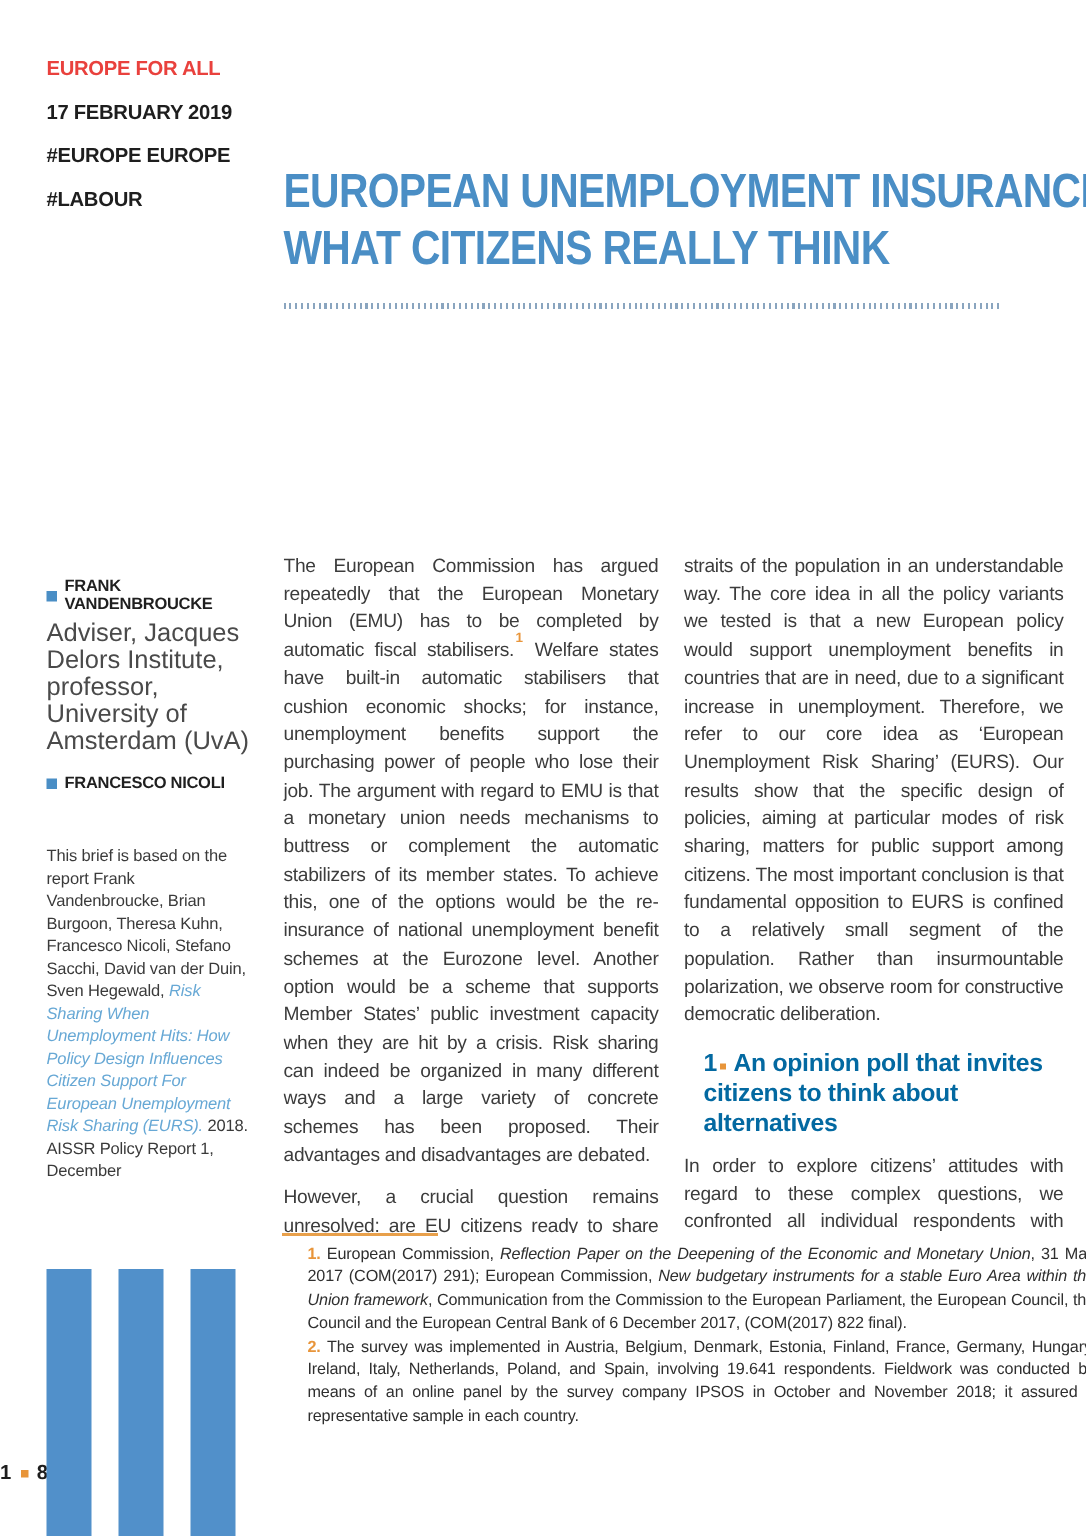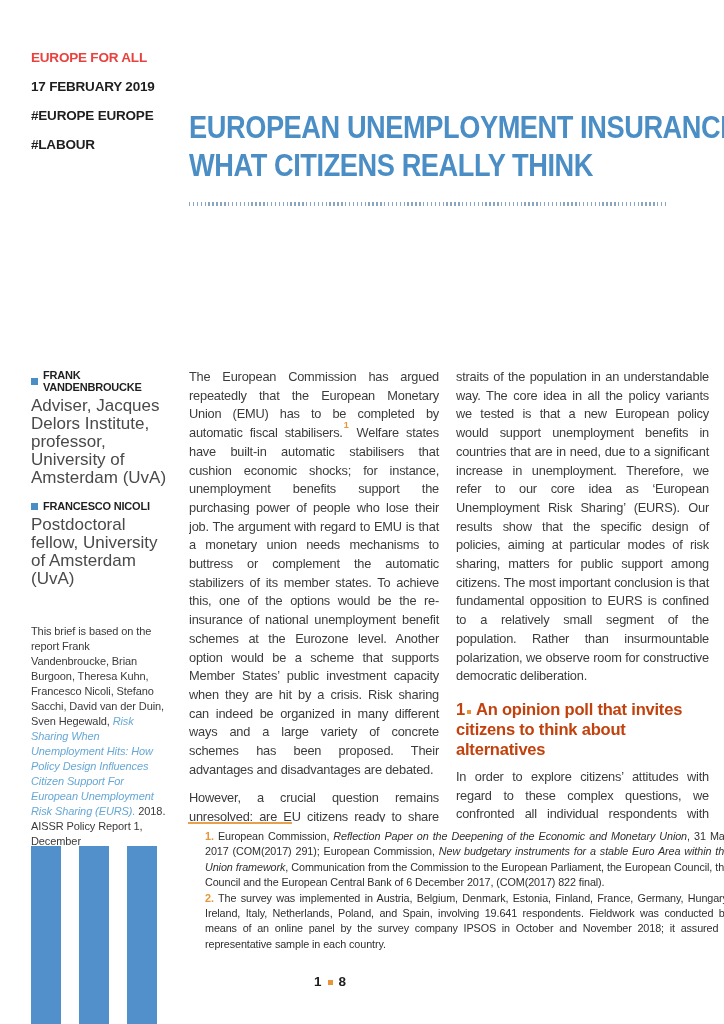--- a/index.html
+++ b/index.html
@@ -4,62 +4,62 @@
 <style>
   * { margin:0; padding:0; box-sizing:border-box; }
   html,body { background:#9a9a9a; }
   .page {
     position:relative; width:724px; height:1024px; margin:0 auto;
     background:#ffffff; overflow:hidden;
     font-family:"Liberation Sans", sans-serif; color:#3d3d3d;
   }
 
   
-  .meta { position:absolute; left:31px; top:38px; font-weight:700; font-size:13.5px; letter-spacing:-0.2px; color:#1e1e1e;margin-top:12px; }
+  .meta { position:absolute; left:31px; top:38px; font-weight:700; font-size:13.5px; letter-spacing:-0.2px; color:#1e1e1e; }
   .meta > div { margin-bottom:14px; white-space:nowrap; }
   .kicker { color:#e9413d; }
 
   
   .title { position:absolute; left:189px; top:108px; color:#4a8ec5; }
   .title-line { display:block; font-size:32px; font-weight:700; line-height:38px; white-space:nowrap;
                 transform:scaleX(0.85); transform-origin:0 0; letter-spacing:-0.5px; }
   .dotted-rule { position:absolute; left:189px; top:202px; width:478px; height:4px;
                  background:repeating-linear-gradient(90deg,#8aa5bf 0 1.4px,transparent 1.4px 3.9px); }
 
   
-  .sidebar { position:absolute; left:31px; top:369px; width:136px; }
+  .sidebar { position:absolute; left:31px; top:385px; width:136px; }
   .author { margin-bottom:13px; }
   .author-name { display:flex; align-items:center; gap:5px; font-size:11px; font-weight:700;
                  letter-spacing:-0.2px; color:#1f1f1f; text-transform:uppercase; }
   .bullet { width:7px; height:7px; background:#4a8ec5; flex:none; }
   .author-role { margin-top:4px; font-size:17px; line-height:18px; color:#4a4a4a; }
   .side-note { margin-top:36px; font-size:11px; line-height:15px; letter-spacing:-0.1px; color:#3a3a3a; }
   .note-title { color:#67a8d5; font-style:italic; }
 
   
   .columns { position:absolute; left:189px; top:368px; width:524px; height:454px;
              display:flex; gap:17px; overflow:hidden; }
   .col { font-size:12.8px; line-height:18.7px; letter-spacing:-0.2px; text-align:justify; color:#3c3c3c; }
   .col-1 { width:250px; } .col-2 { width:253px; }
   .col p { margin-bottom:10px; }
   sup.fn-mark { color:#e8953a; font-size:9px; line-height:0; position:relative; top:-4px; margin:0 1px; font-weight:700; }
 
-  .section-h { margin:13px 0 9px 0; font-size:16.5px; line-height:20px; font-weight:700;
-               letter-spacing:-0.2px; color:#c2410c; text-align:left; }
+  .section-h { margin:13px 0 9px 13px; font-size:16.5px; line-height:20px; font-weight:700;
+               letter-spacing:-0.2px; color:#0369a1; text-align:left; }
   .h-sq { display:inline-block; width:4px; height:4px; background:#e8953a; margin:0 5px 1px 2px; }
 
   
   .fn-rule { position:absolute; left:188px; top:822px; width:104px; height:2px; background:#e8a04b; }
   .footnotes { position:absolute; left:205px; top:829px; width:525px;
                font-size:10.8px; line-height:15.4px; letter-spacing:-0.1px; color:#2f2f2f; text-align:justify; }
   .fn-num { color:#e8953a; font-weight:700; }
   .footnotes i { font-style:italic; }
 
   
-  .pagenum { position:absolute; left:0; top:974px; width:660px; text-align:center;
+  .pagenum { position:absolute; left:0; top:974px; width:660px; text-align:left;
              font-size:13.5px; font-weight:700; color:#1e1e1e; }
   .pn-sq { display:inline-block; width:5px; height:5px; background:#e8953a; margin:0 6px 1px 6px; }
 
   .logo-bars { position:absolute; left:31px; top:846px; display:flex; gap:18px; }
   .bar { width:30px; height:178px; background:#5190ca; }
 </style>
 </head>
 <body>
 
 <div class="page">
@@ -83,21 +83,20 @@
         <span class="bullet"></span>
         <span>FRANK VANDENBROUCKE</span>
       </div>
       <div class="author-role">Adviser, Jacques Delors Institute, professor, University of Amsterdam (UvA)</div>
     </div>
     <div class="author">
       <div class="author-name">
         <span class="bullet"></span>
         <span>FRANCESCO NICOLI</span>
       </div>
-      <div class="author-role">Postdoctoral fellow, University of Amsterdam (UvA)</div>
     </div>
     <div class="side-note"><span>This brief is based on the report Frank Vandenbroucke, Brian Burgoon, Theresa Kuhn, Francesco Nicoli, Stefano Sacchi, David van der Duin, Sven Hegewald, </span><span class="note-title">Risk Sharing When Unemployment Hits: How Policy Design Influences Citizen Support For European Unemployment Risk Sharing (EURS).</span><span> 2018. AISSR Policy Report 1, December</span></div>
   </div>
 
   <div class="columns">
     <div class="col col-1">
       <p><span>The European Commission has argued repeatedly that the European Monetary Union (EMU) has to be completed by automatic fiscal stabilisers.</span><sup class="fn-mark">1</sup><span> Welfare states have built-in automatic stabilisers that cushion economic shocks; for instance, unemployment benefits support the purchasing power of people who lose their job. The argument with regard to EMU is that a monetary union needs mechanisms to buttress or complement the automatic stabilizers of its member states. To achieve this, one of the options would be the re-insurance of national unemployment benefit schemes at the Eurozone level. Another option would be a scheme that supports Member States’ public investment capacity when they are hit by a crisis. Risk sharing can indeed be organized in many different ways and a large variety of concrete schemes has been proposed. Their advantages and disadvantages are debated.</span></p>
       <p><span>However, a crucial question remains unresolved: are EU citizens ready to share the risk of unemployment crises? To shed light on that question, we conducted a survey in 13 Member States, including France.</span></p>
     </div>
     <div class="col col-2">

